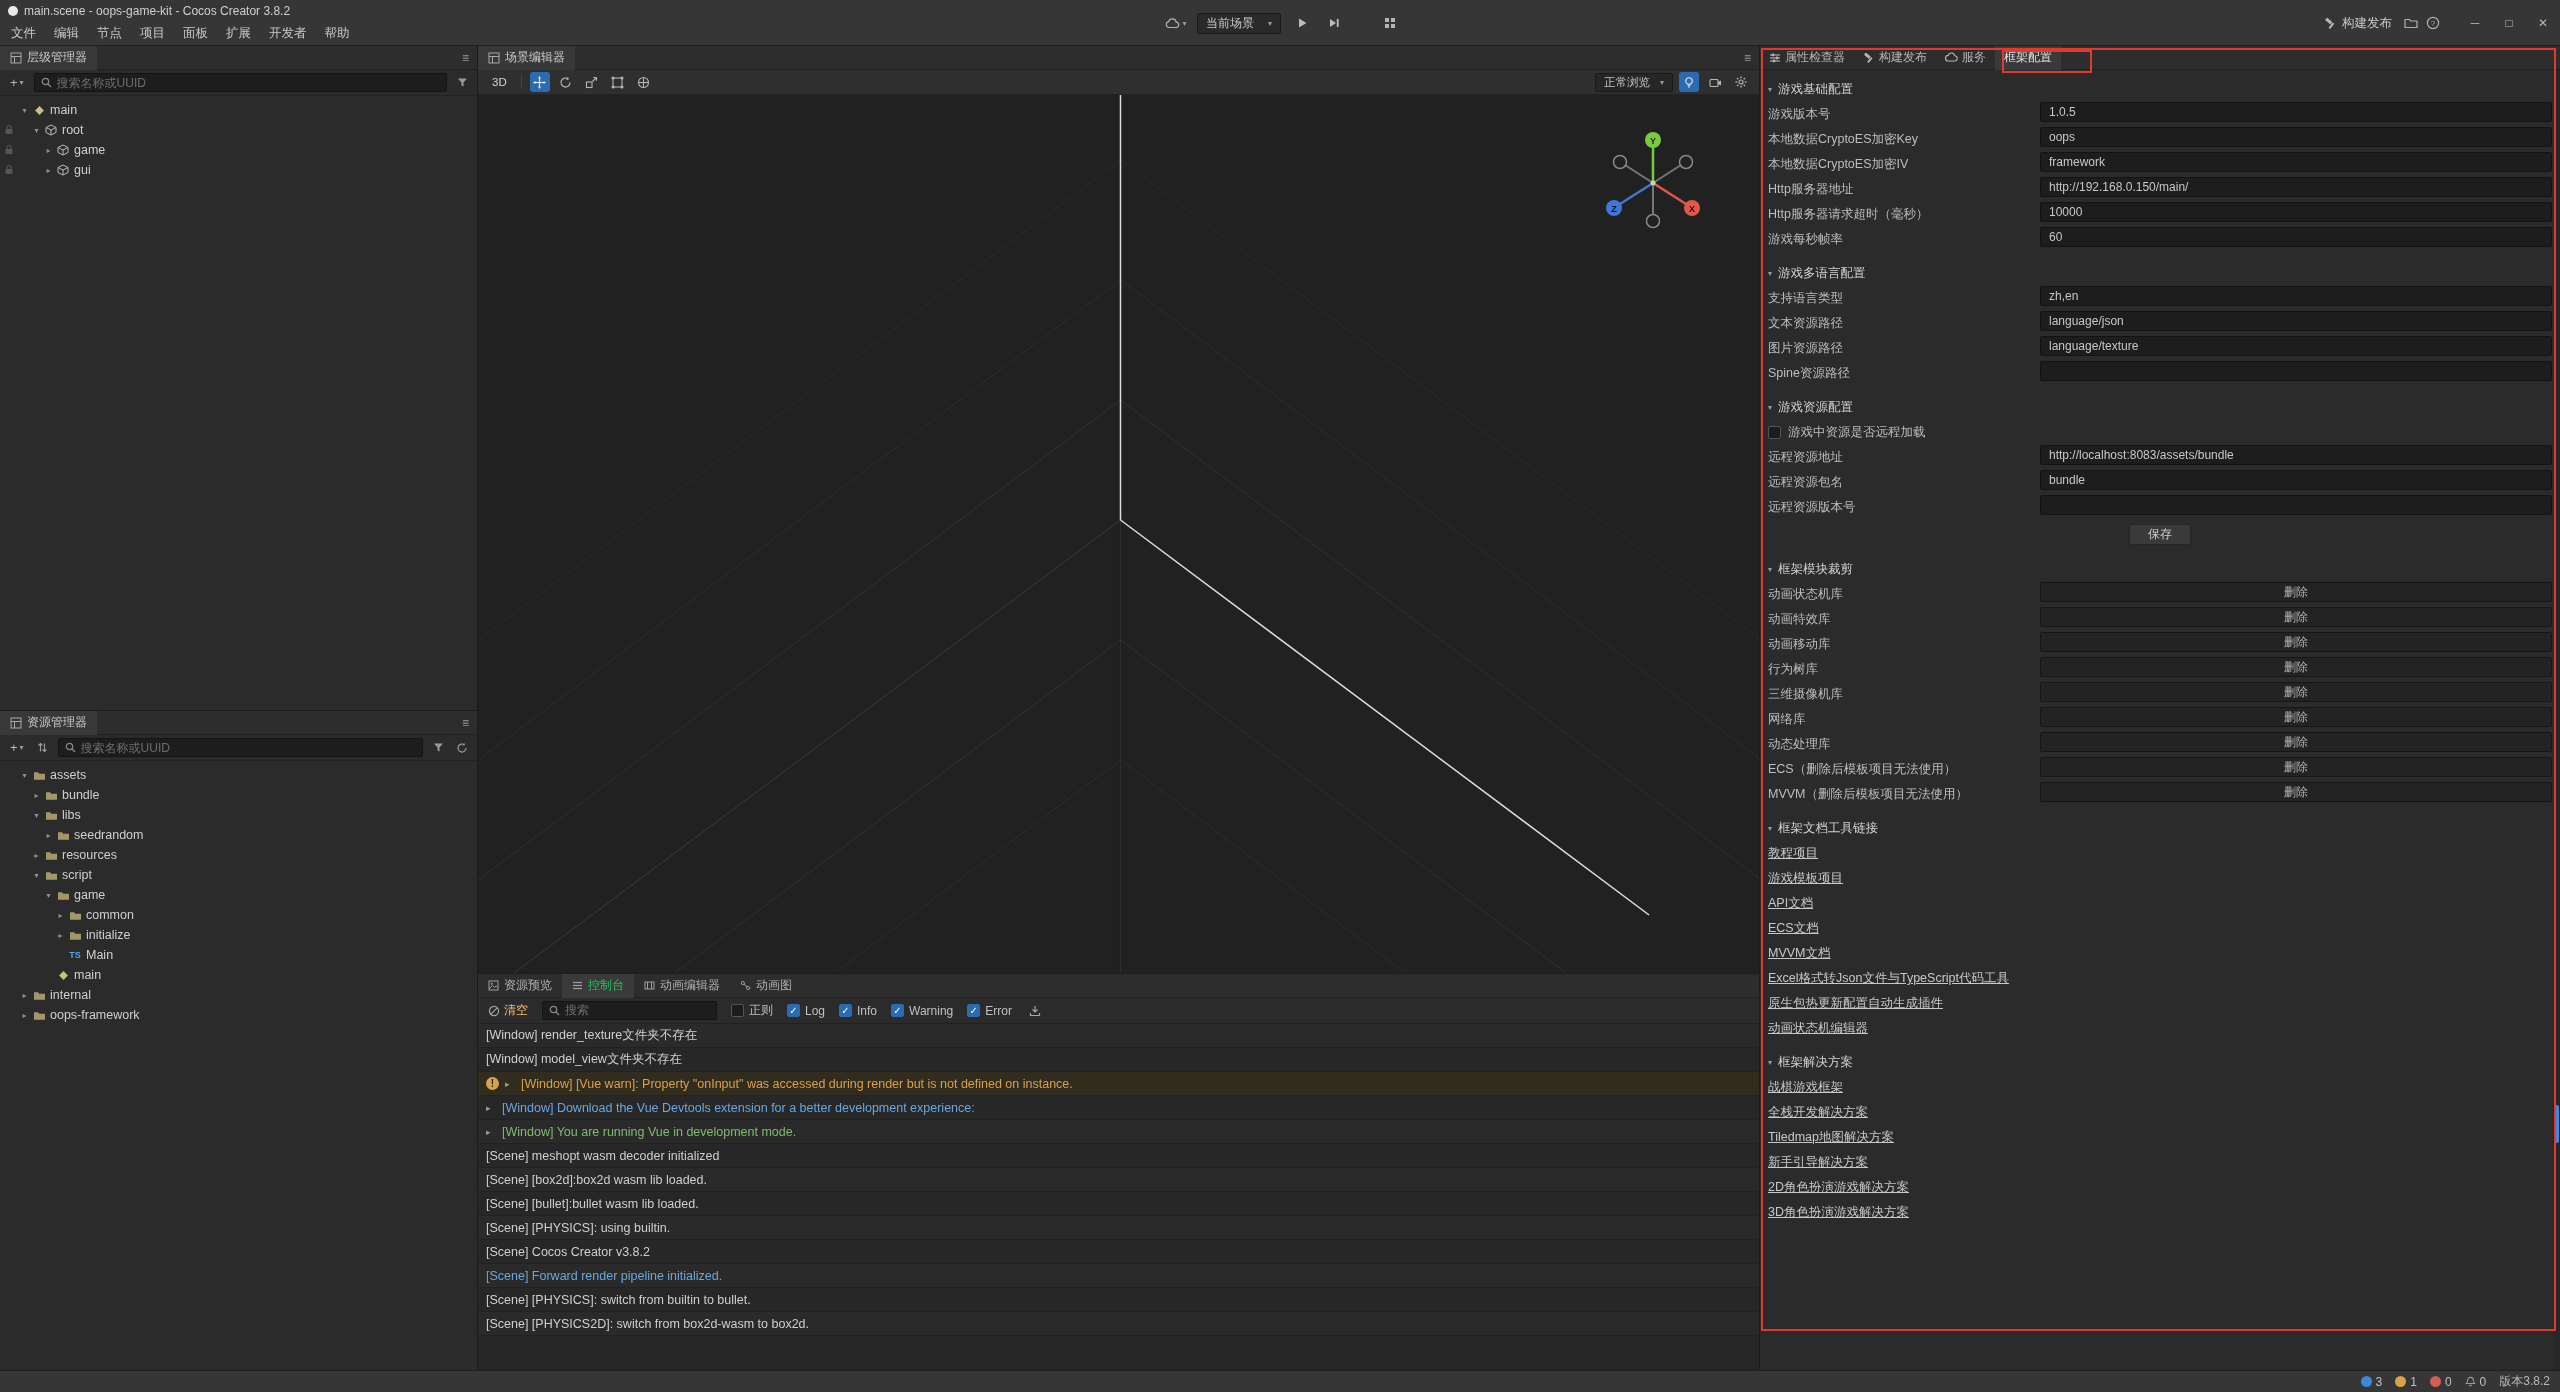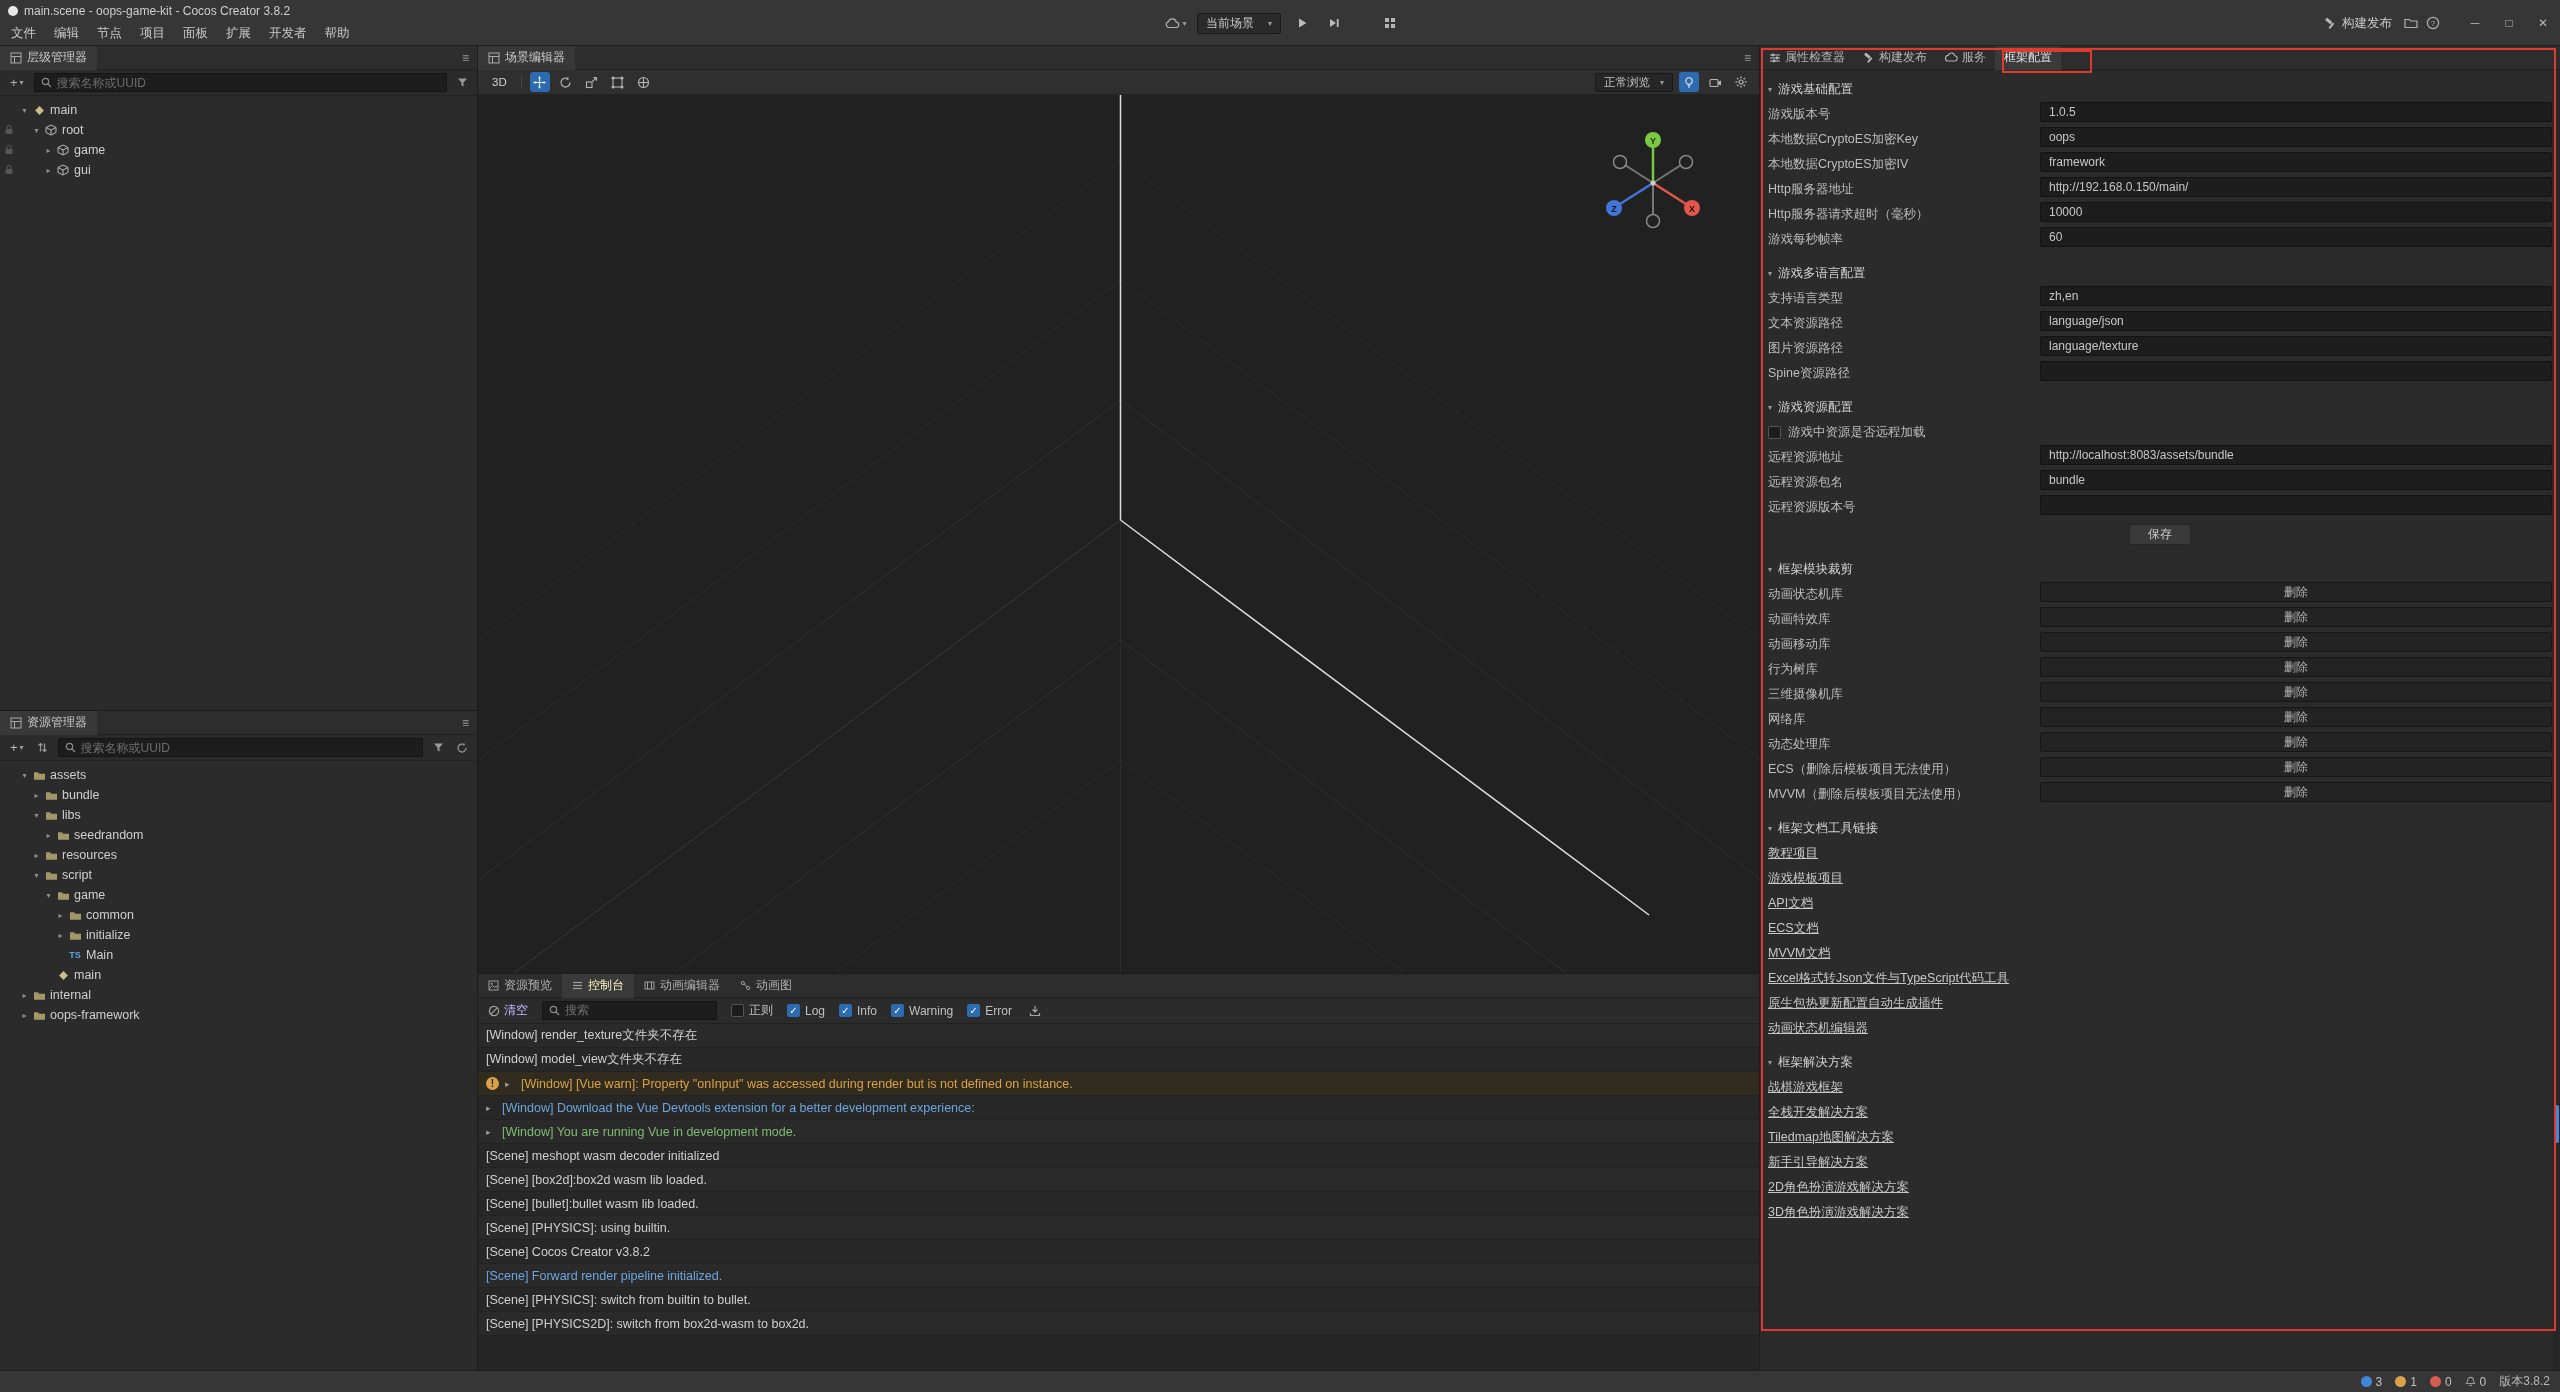--- a/index.html
+++ b/index.html
@@ -66,23 +66,23 @@
 .spacer{flex:1;}
 .view-select{display:flex;align-items:center;gap:10px;height:19px;background:#262626;border:1px solid #191919;border-radius:2px;
   padding:0 8px;font-size:11.5px;color:#c0c0c0;cursor:pointer;}
 .viewport{position:relative;flex:1;background:#212121;overflow:hidden;}
 .grid-svg{position:absolute;inset:0;width:100%;height:100%;}
 .gizmo{position:absolute;top:28px;right:46px;cursor:pointer;}
 
 
 .console-panel{flex:1;}
 .c-tab{height:24px;display:flex;align-items:center;gap:5px;padding:0 10px;font-size:12px;color:#b0b0b0;cursor:pointer;}
-.c-tab.active{background:#3a3a3a;color:#fef9c3;}
+.c-tab.active{background:#3a3a3a;color:#22c55e;}
 .console-toolbar{height:26px;display:flex;align-items:center;gap:14px;padding:0 10px;border-bottom:1px solid #202020;flex:none;}
-.clear-btn{display:flex;align-items:center;gap:4px;font-size:12px;color:#c4b5fd;cursor:pointer;}
+.clear-btn{display:flex;align-items:center;gap:4px;font-size:12px;color:#fdba74;cursor:pointer;}
 .console-search{width:175px;height:19px;background:#1d1d1d;border:1px solid #141414;border-radius:2px;
   display:flex;align-items:center;gap:5px;padding:0 6px;flex:none;}
 .console-search input{flex:1;background:transparent;border:none;outline:none;color:#c5c5c5;font-size:12px;min-width:0;
   font-family:Liberation Serif, serif;}
 .console-search input::placeholder{color:#6d6d6d;}
 .filter{display:flex;align-items:center;gap:5px;font-size:12px;color:#c0c0c0;cursor:pointer;}
 .checkbox{width:13px;height:13px;border:1px solid #555;border-radius:2px;background:#1c1c1c;
   display:inline-flex;align-items:center;justify-content:center;flex:none;color:#fff;font-size:10px;}
 .checkbox.checked{background:#2d6bb0;border-color:#2d6bb0;}
 .checkbox.checked::after{content:"✓";}

